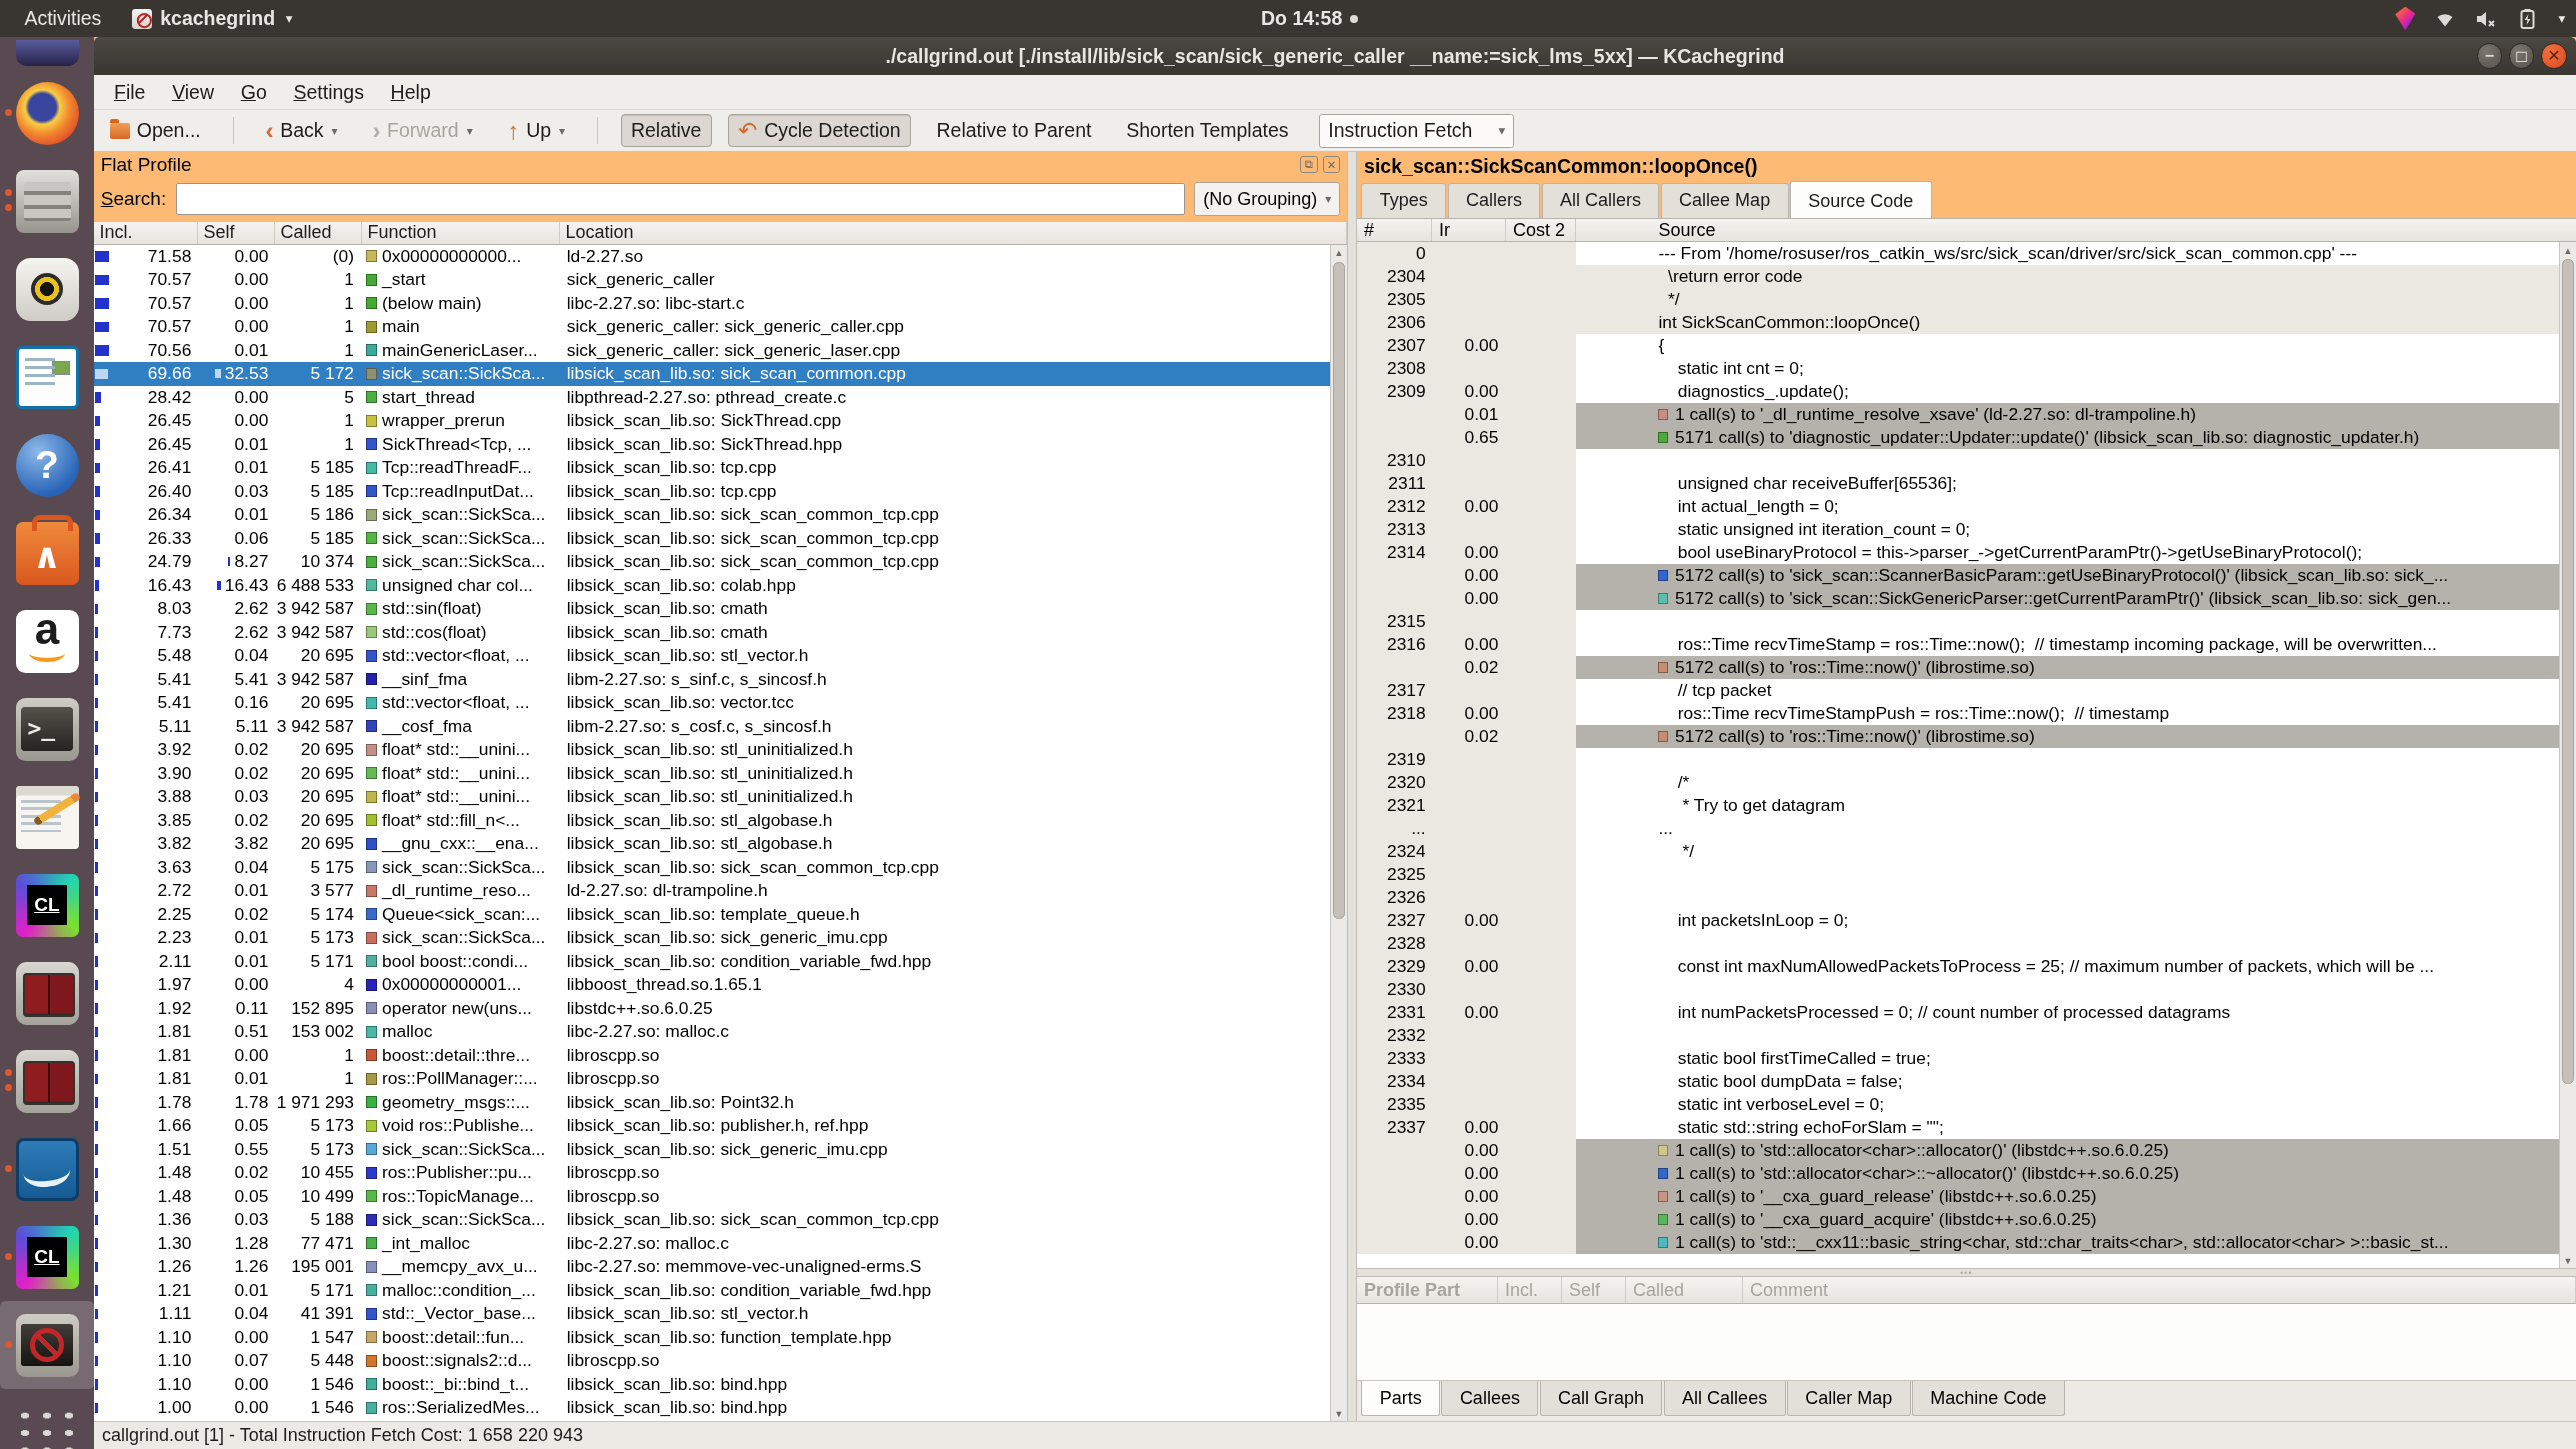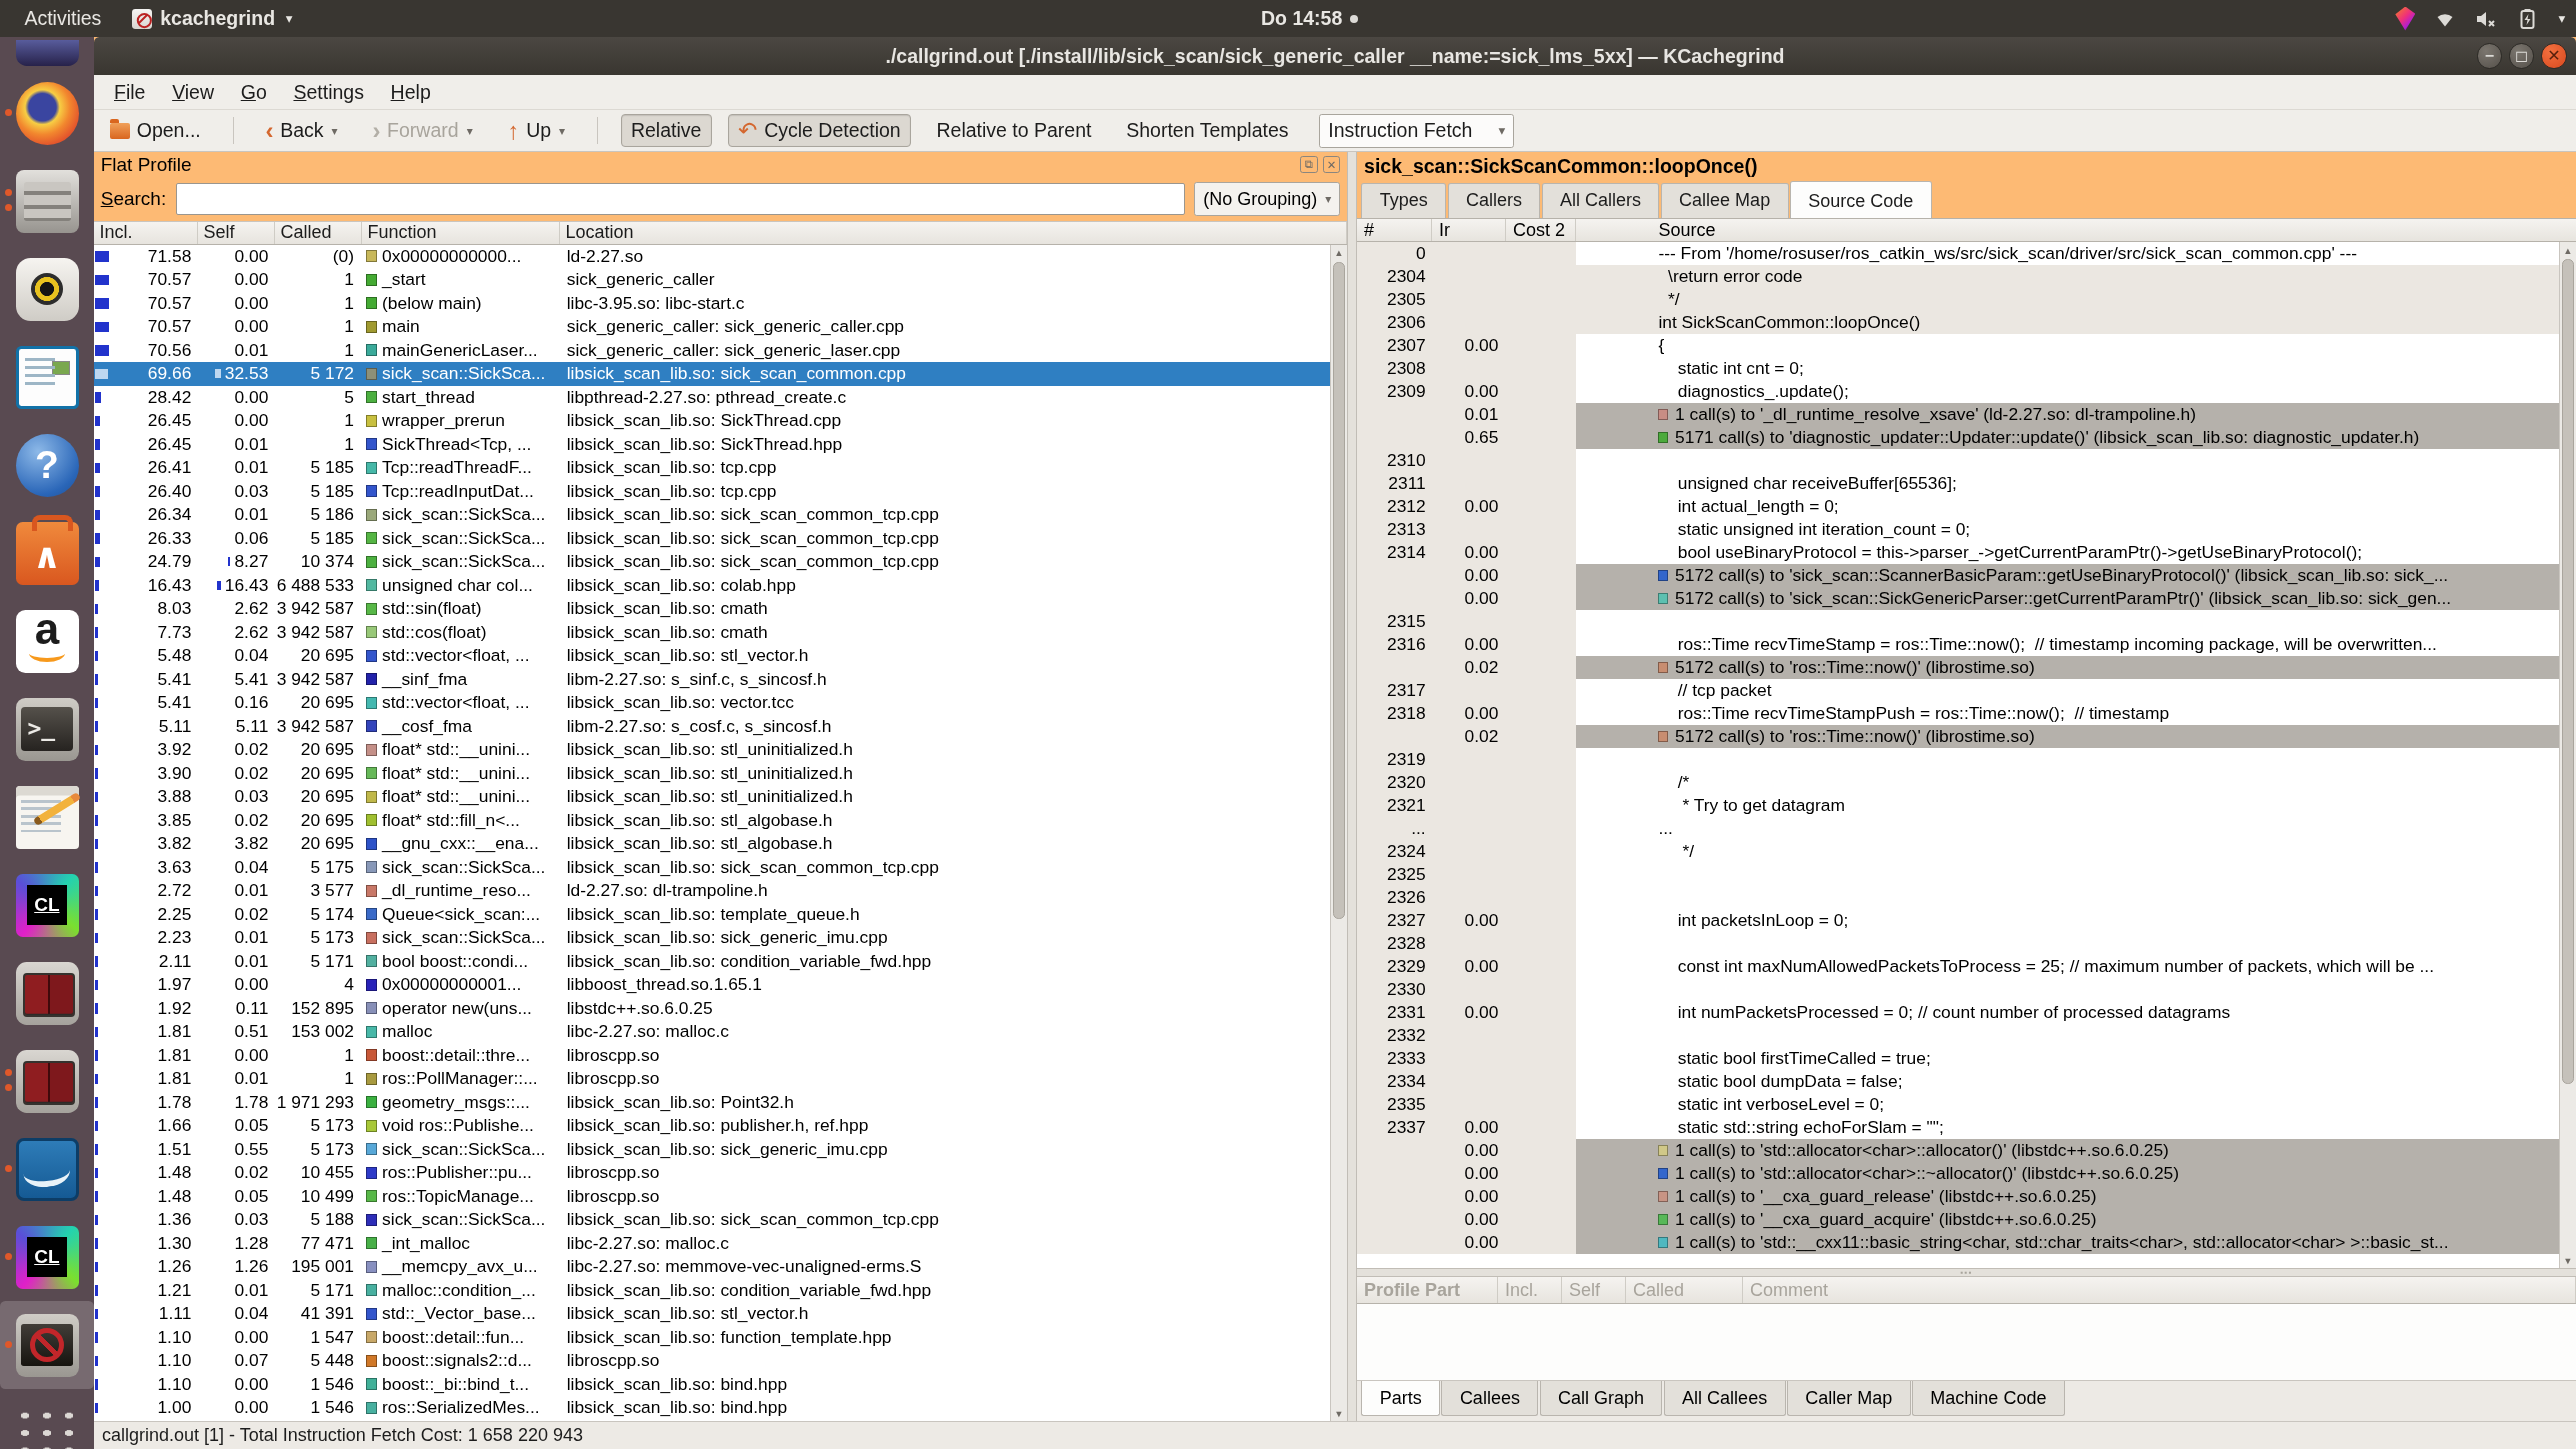--- a/index.html
+++ b/index.html
@@ -358,21 +358,21 @@
               <span>70.57</span>
             </span>
             <span class="cell c-self">
               <span>0.00</span>
             </span>
             <span class="cell c-called">1</span>
             <span class="cell c-fn">
               <span class="fico" style="background: rgb(68, 170, 51);"></span>
               <span>(below main)</span>
             </span>
-            <span class="cell c-loc">libc-3.95.so: libc-start.c</span>
+            <span class="cell c-loc">libc-2.27.so: libc-start.c</span>
           </div>
           <div class="fp-row">
             <span class="cell c-incl">
               <span class="ibar" style="width: 13.4px;"></span>
               <span>70.57</span>
             </span>
             <span class="cell c-self">
               <span>0.00</span>
             </span>
             <span class="cell c-called">1</span>

